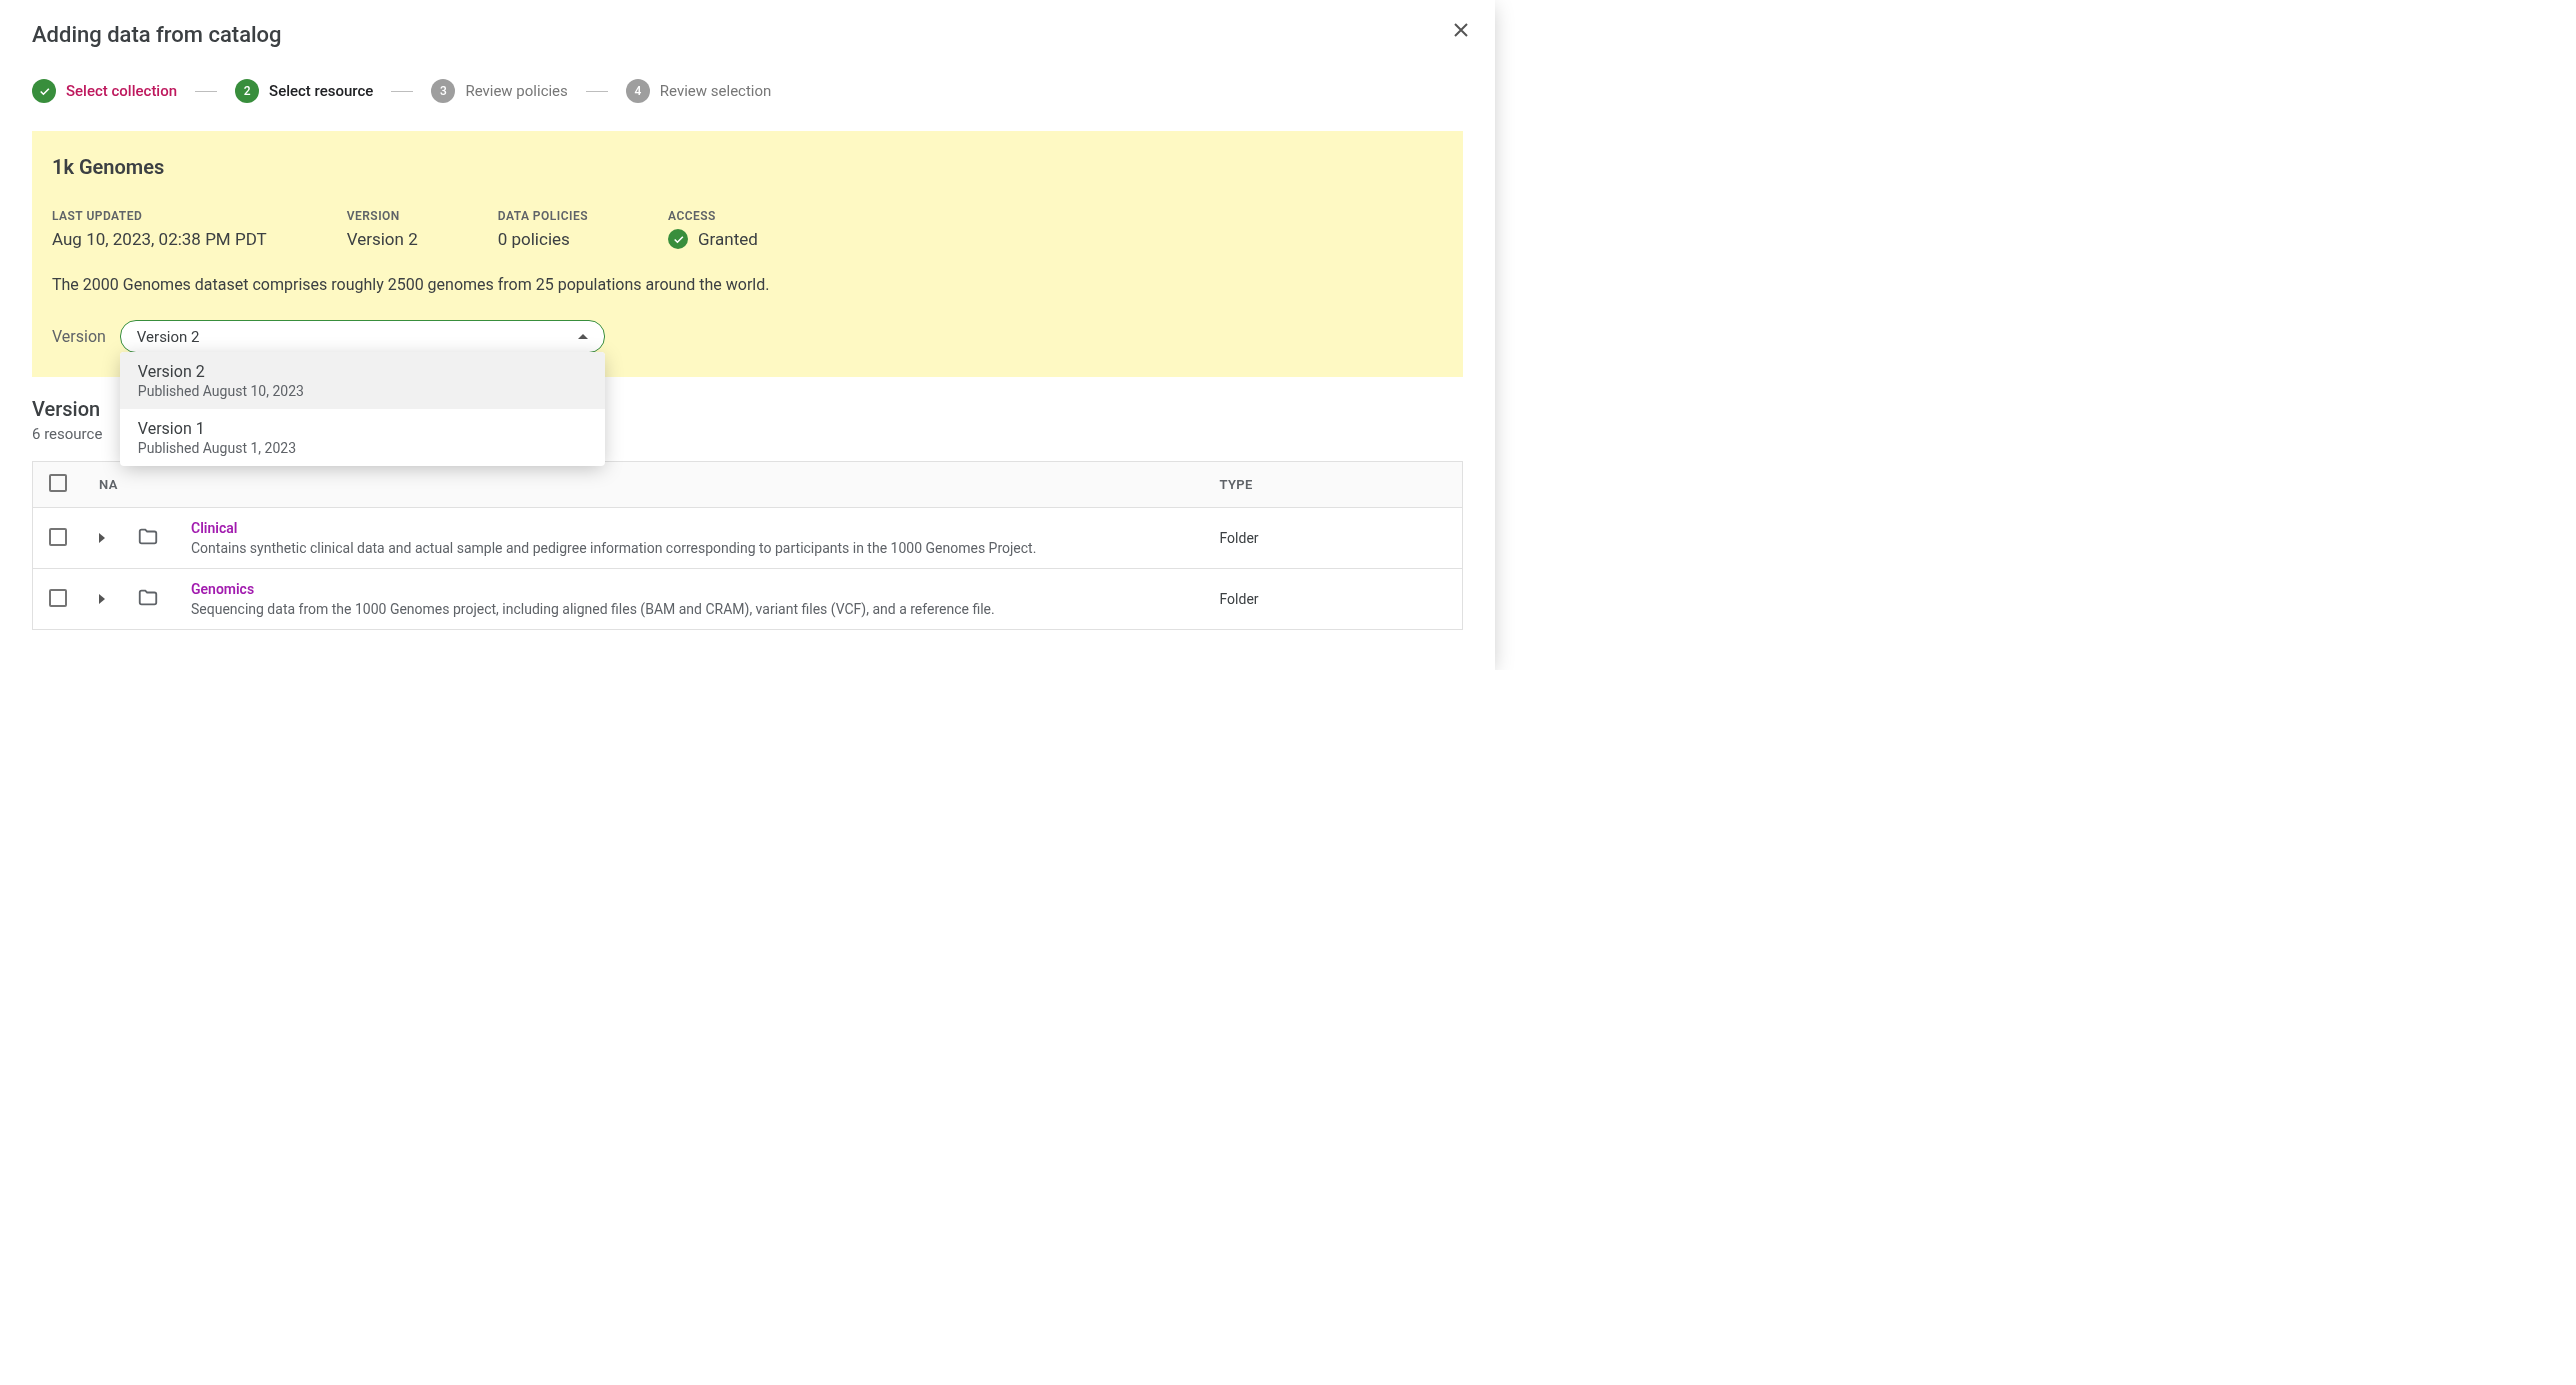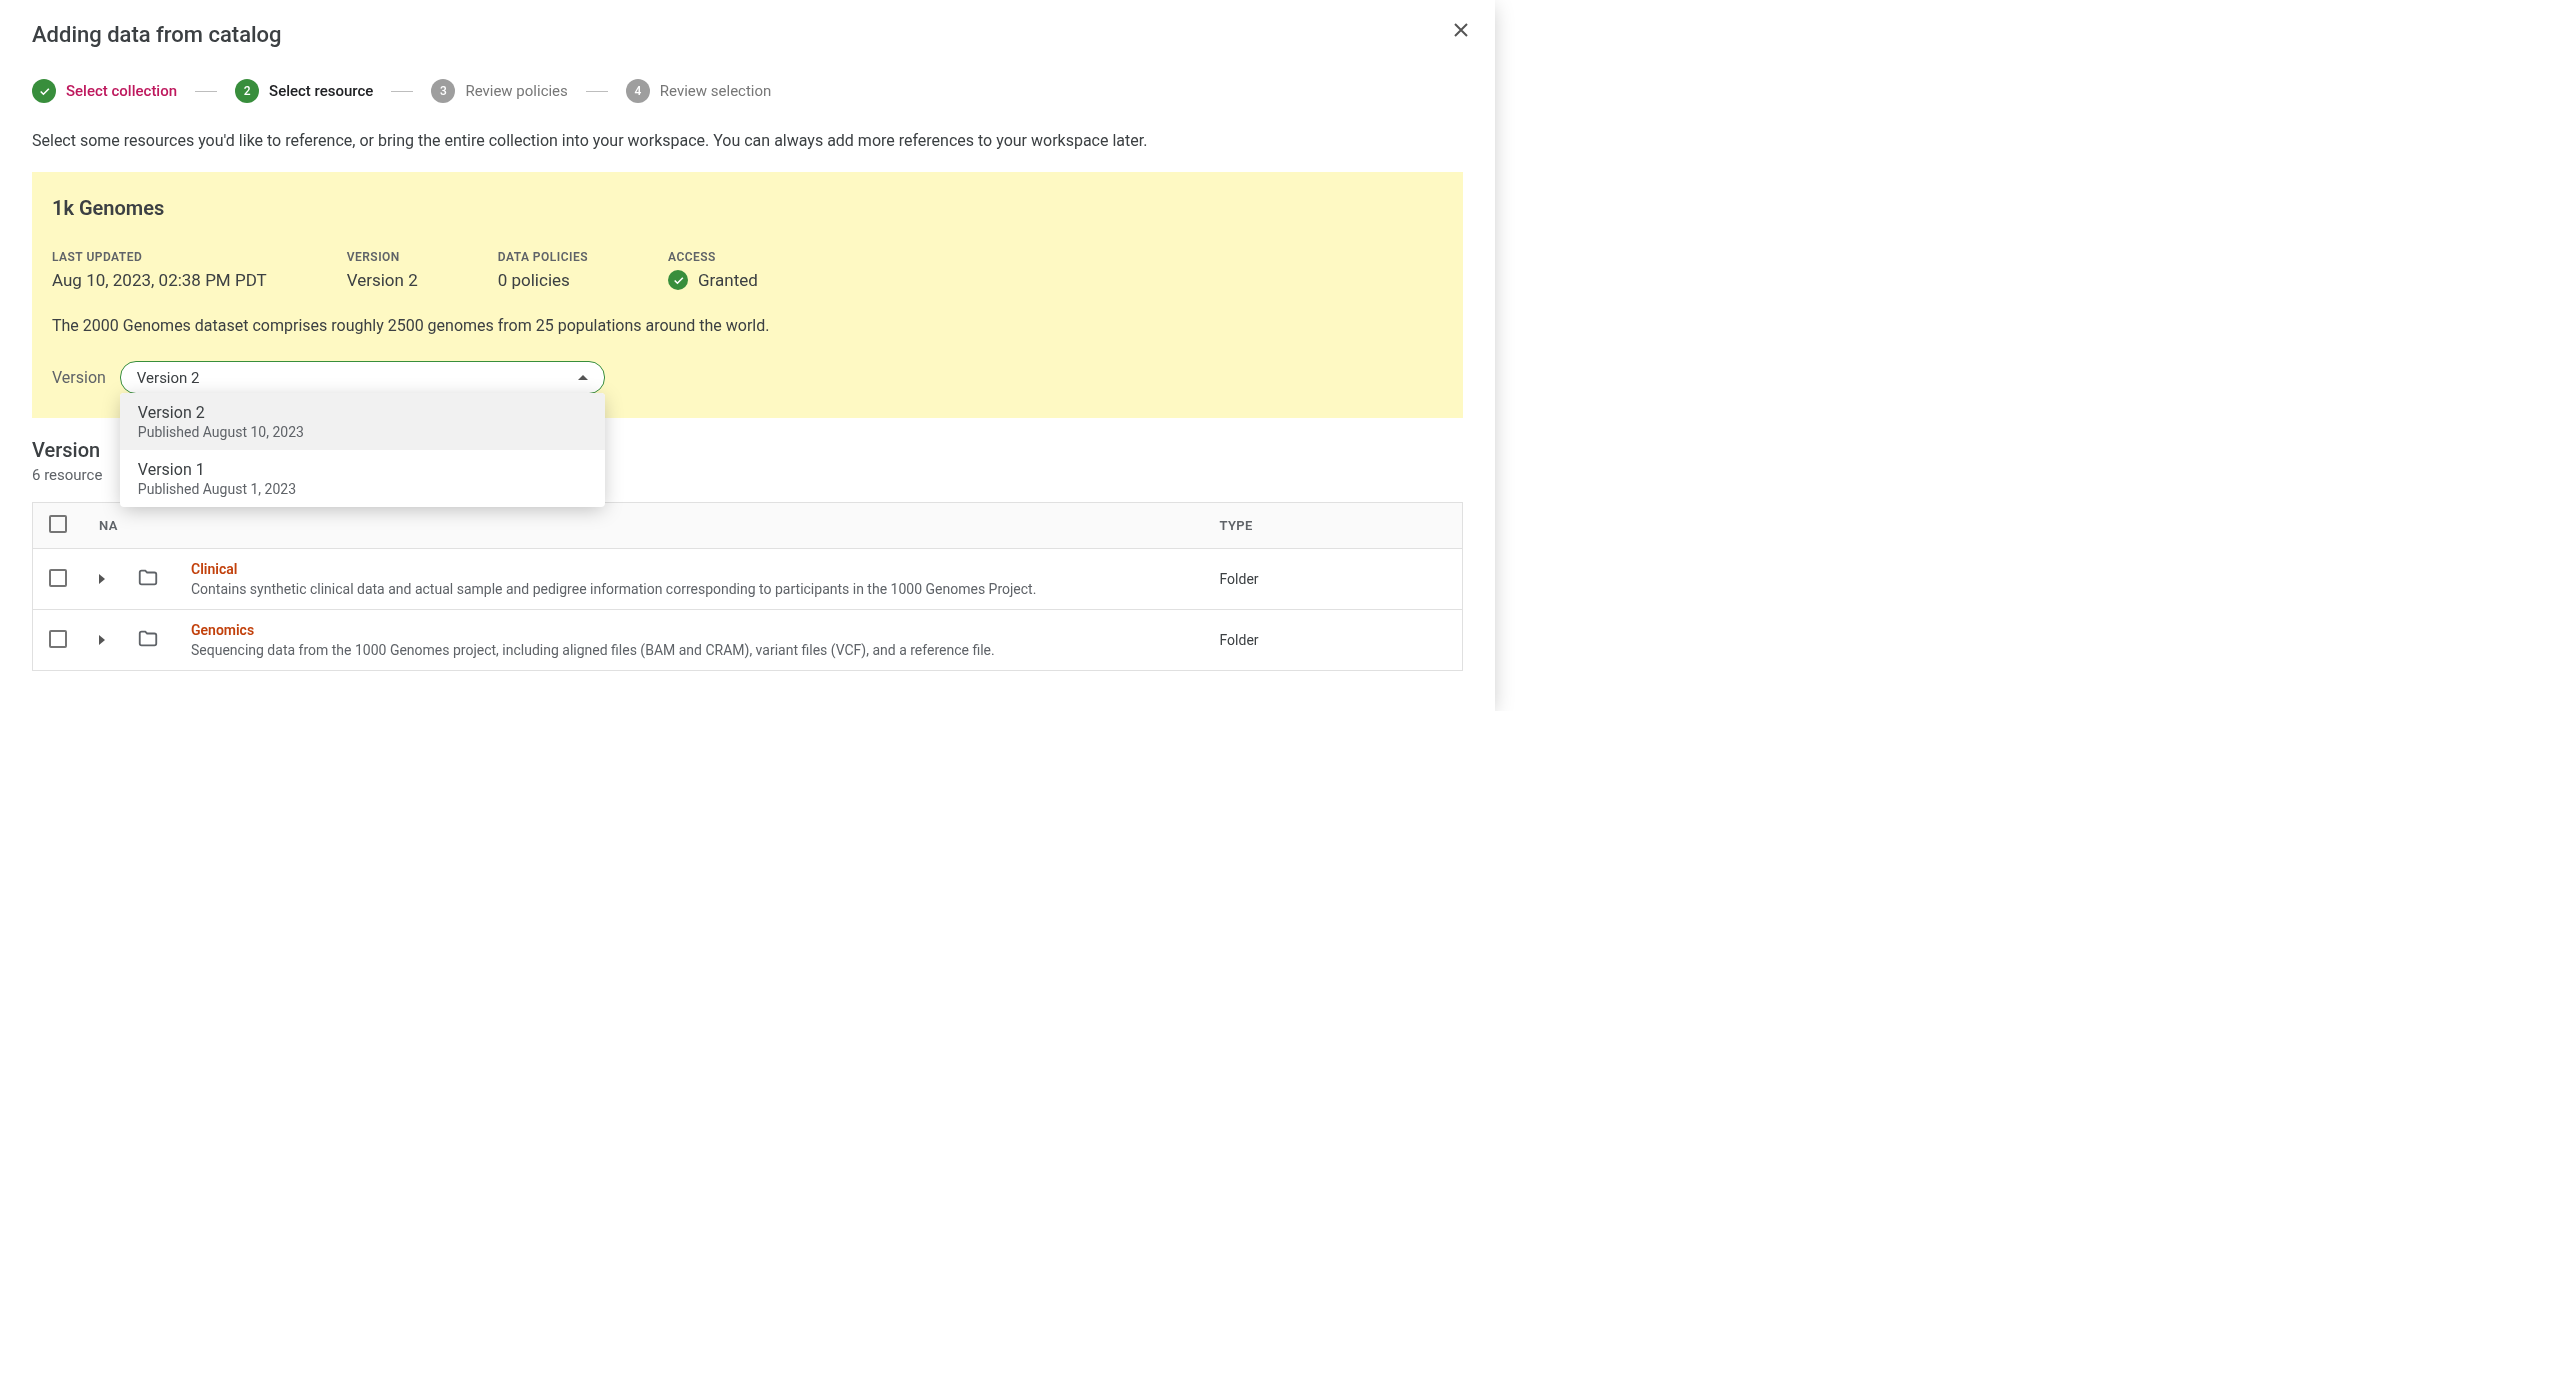--- a/index.html
+++ b/index.html
@@ -204,21 +204,21 @@
     border-bottom: 5px solid transparent;
     border-left: 6px solid #555;
     display: inline-block;
     cursor: pointer;
   }
   .folder-icon {
     display: inline-flex;
     color: #5f6368;
   }
   .folder-icon svg { width: 22px; height: 22px; }
-  .res-name { font-weight: 600; color: #c2410c; }
+  .res-name { font-weight: 600; color: #a21caf; }
   .res-desc { color: #5f6368; font-size: 14px; margin-top: 4px; }
   .col-check { width: 48px; }
   .col-expand { width: 32px; text-align:center; }
   .col-icon { width: 36px; }
   .col-type { width: 259px; }
   .check-svg { width: 13px; height: 13px; }
 </style>
 </head>
 <body>
 
@@ -251,21 +251,20 @@
       <div class="step-circle pending">3</div>
       <div class="step-label">Review policies</div>
     </div>
     <div class="step-sep"></div>
     <div class="step pending">
       <div class="step-circle pending">4</div>
       <div class="step-label">Review selection</div>
     </div>
   </div>
 
-  <div class="instructions">Select some resources you'd like to reference, or bring the entire collection into your workspace. You can always add more references to your workspace later.</div>
 
   <div class="panel">
     <div class="panel-title">1k Genomes</div>
 
     <div class="meta-row">
       <div class="meta-block">
         <div class="meta-label">LAST UPDATED</div>
         <div class="meta-value">Aug 10, 2023, 02:38 PM PDT</div>
       </div>
       <div class="meta-block">

